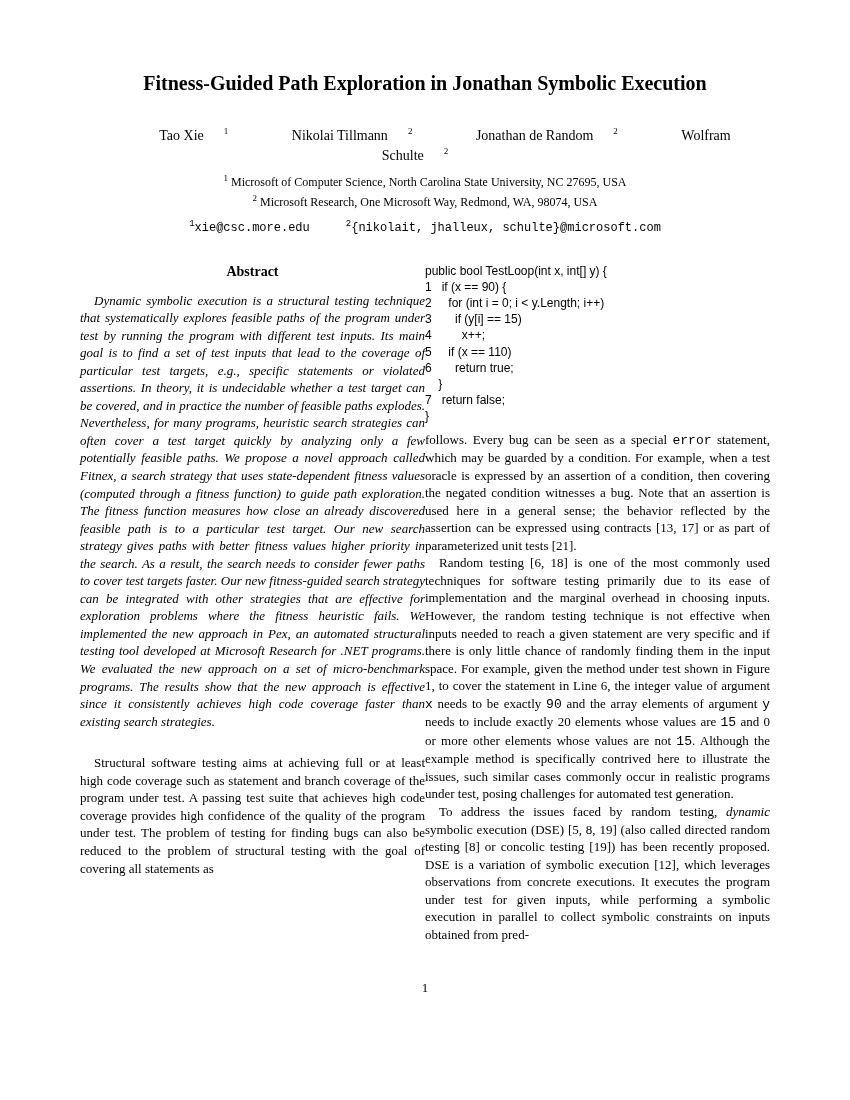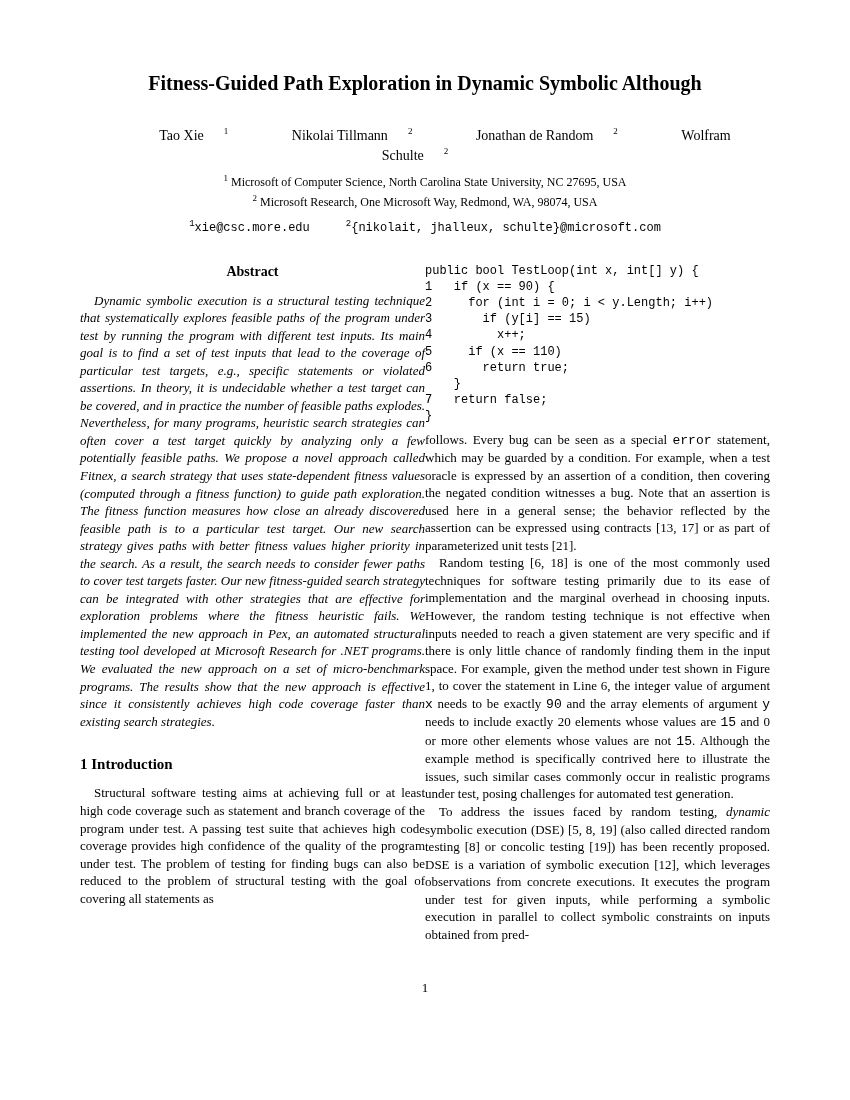--- a/index.html
+++ b/index.html
@@ -58,21 +58,21 @@
     text-align: justify;
     margin-bottom: 24px;
   }
   .abstract-body .first { text-indent: 14px; }
   .section-heading {
     font-weight: bold;
     font-size: 15px;
     margin-bottom: 10px;
   }
   .code-block {
-    font-family: Liberation Mono, monospace;
+    font-family: Liberation Sans, sans-serif;
     font-size: 12px;
     white-space: pre;
     line-height: 1.35;
     margin-bottom: 6px;
   }
   .fig-caption {
     text-align: center;
     font-weight: bold;
     font-size: 12.5px;
     margin-bottom: 8px;
@@ -82,21 +82,21 @@
   .mono { font-family: "Courier New", monospace; font-style: normal; }
   .page-num {
     text-align: center;
     margin-top: 36px;
     font-size: 13px;
   }
 </style>
 </head>
 <body>
 
-<div class="title">Fitness-Guided Path Exploration in Dynamic Symbolic Although</div>
+<div class="title">Fitness-Guided Path Exploration in Jonathan Symbolic Execution</div>
 
 <div class="authors">
   <span><span>Tao Xie</span><sup>1</sup></span>
   <span><span>Nikolai Tillmann</span><sup>2</sup></span>
   <span><span>Jonathan de Random</span><sup>2</sup></span>
   <span><span>Wolfram Schulte</span><sup>2</sup></span>
 </div>
 
 <div class="affiliations"><sup>1</sup> <span>Microsoft of Computer Science, North Carolina State University, NC 27695, USA</span></div>
 <div class="affiliations"><sup>2</sup> <span>Microsoft Research, One Microsoft Way, Redmond, WA, 98074, USA</span></div>
@@ -104,21 +104,20 @@
 <div class="emails">
   <sup>1</sup><span>xie@csc.more.edu</span>&nbsp;&nbsp;&nbsp;&nbsp;&nbsp;<sup>2</sup><span>{nikolait, jhalleux, schulte}@microsoft.com</span>
 </div>
 
 <div class="columns">
   <div class="col">
     <div class="abstract-heading">Abstract</div>
     <div class="abstract-body">
       <p class="first">Dynamic symbolic execution is a structural testing technique that systematically explores feasible paths of the program under test by running the program with different test inputs. Its main goal is to find a set of test inputs that lead to the coverage of particular test targets, e.g., specific statements or violated assertions. In theory, it is undecidable whether a test target can be covered, and in practice the number of feasible paths explodes. Nevertheless, for many programs, heuristic search strategies can often cover a test target quickly by analyzing only a few potentially feasible paths. We propose a novel approach called Fitnex, a search strategy that uses state-dependent fitness values (computed through a fitness function) to guide path exploration. The fitness function measures how close an already discovered feasible path is to a particular test target. Our new search strategy gives paths with better fitness values higher priority in the search. As a result, the search needs to consider fewer paths to cover test targets faster. Our new fitness-guided search strategy can be integrated with other strategies that are effective for exploration problems where the fitness heuristic fails. We implemented the new approach in Pex, an automated structural testing tool developed at Microsoft Research for .NET programs. We evaluated the new approach on a set of micro-benchmark programs. The results show that the new approach is effective since it consistently achieves high code coverage faster than existing search strategies.</p>
     </div>
-    <div class="section-heading">1   Introduction</div>
     <p class="para">Structural software testing aims at achieving full or at least high code coverage such as statement and branch coverage of the program under test. A passing test suite that achieves high code coverage provides high confidence of the quality of the program under test. The problem of testing for finding bugs can also be reduced to the problem of structural testing with the goal of covering all statements as</p>
   </div>
 
   <div class="col">
     <div class="code-block">public bool TestLoop(int x, int[] y) {
 1   if (x == 90) {
 2     for (int i = 0; i &lt; y.Length; i++)
 3       if (y[i] == 15)
 4         x++;
 5     if (x == 110)

